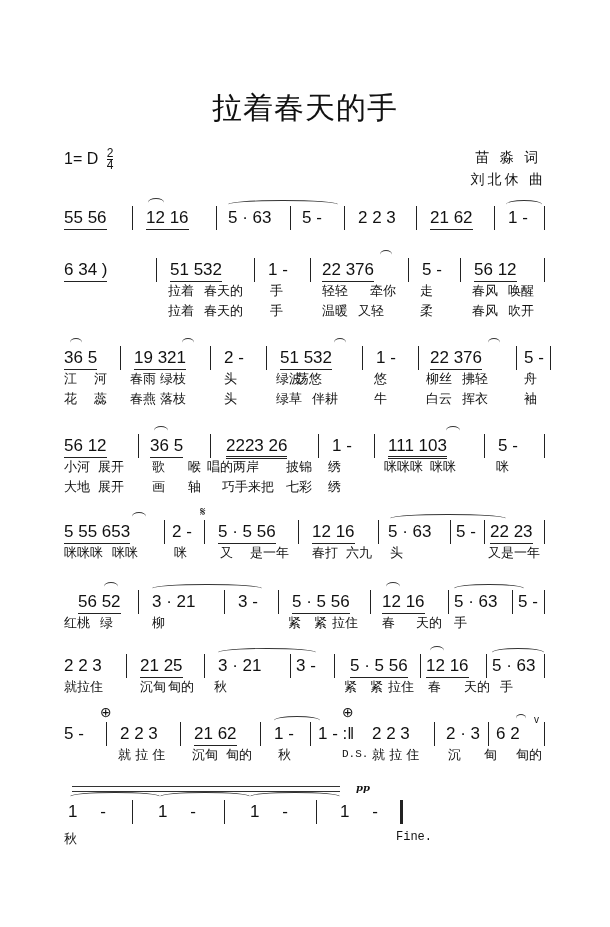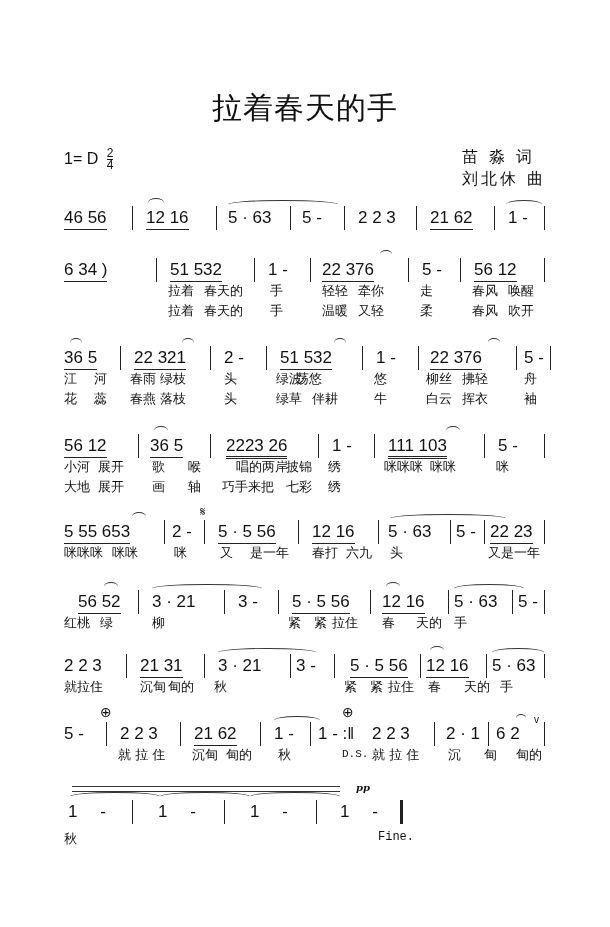--- a/index.html
+++ b/index.html
@@ -4,21 +4,21 @@
 <style>
   html, body { margin:0; padding:0; background:#ffffff; }
   body { width:610px; height:927px; position:relative; overflow:hidden;
          font-family:"Liberation Sans", "DejaVu Sans", sans-serif; color:#111; }
   .title { position:absolute; top:88px; left:0; width:610px; text-align:center;
            font-family:"DejaVu Sans", sans-serif; font-size:30px; letter-spacing:1px; color:#111; }
   .key { position:absolute; left:64px; top:148px; font-size:16px; }
   .key .frac { display:inline-block; vertical-align:middle; text-align:center; font-size:12px; line-height:11px; margin-left:4px; }
   .key .frac span { display:block; }
   .key .frac .num { border-bottom:1px solid #111; }
-  .credits { position:absolute; right:64px; top:146px; font-family:"DejaVu Sans", sans-serif; font-size:16px; line-height:22px; text-align:left; }
+  .credits { position:absolute; right:64px; top:146px; font-family:"DejaVu Sans", sans-serif; font-size:14px; line-height:22px; text-align:center; }
   .credits div { letter-spacing:3px; }
 
   .sys { position:absolute; left:64px; width:480px; }
   .notes { position:relative; height:24px; font-size:17px; white-space:nowrap; }
   .tok { position:absolute; top:2px; }
   .ul1 { border-bottom:1px solid #222; padding-bottom:1px; }
   .ul2 { border-bottom:3px double #222; padding-bottom:0px; }
   .bar { position:absolute; top:0px; width:1px; height:24px; background:#222; }
   .lyr { position:relative; height:20px; font-family:"DejaVu Sans", sans-serif; font-size:13px; white-space:nowrap; }
   .lyr span { position:absolute; top:0; }
@@ -40,21 +40,21 @@
   </span>
 </div>
 
 <div class="credits">
   <div>苗  淼 词</div>
   <div>刘北休 曲</div>
 </div>
 
 <div class="sys" style="top:206px">
   <div class="notes">
-    <span class="tok ul1" style="left:0">46 56</span>
+    <span class="tok ul1" style="left:0">55 56</span>
     <span class="bar" style="left:68px"></span>
     <span class="tok ul1" style="left:82px">12 16</span>
     <span class="arc" style="left:84px;top:-8px;width:16px"></span>
     <span class="bar" style="left:152px"></span>
     <span class="tok" style="left:164px">5 · 63</span>
     <span class="arc" style="left:164px;top:-6px;width:110px"></span>
     <span class="bar" style="left:226px"></span>
     <span class="tok" style="left:238px">5 -</span>
     <span class="bar" style="left:280px"></span>
     <span class="tok" style="left:294px">2 2 3</span>
@@ -81,21 +81,21 @@
     <span class="tok" style="left:358px">5 -</span>
     <span class="bar" style="left:396px"></span>
     <span class="tok ul1" style="left:410px">56  12</span>
     <span class="bar" style="left:480px"></span>
   </div>
   <div class="lyr">
     <span style="left:104px">拉着</span>
     <span style="left:140px">春天的</span>
     <span style="left:206px">手</span>
     <span style="left:258px">轻轻</span>
-    <span style="left:294px">牵你</span>
+    <span style="left:306px">牵你</span>
     <span style="left:356px">走</span>
     <span style="left:408px">春风</span>
     <span style="left:444px">唤醒</span>
   </div>
   <div class="lyr">
     <span style="left:104px">拉着</span>
     <span style="left:140px">春天的</span>
     <span style="left:206px">手</span>
     <span style="left:258px">温暖</span>
     <span style="left:294px">又轻</span>
@@ -103,21 +103,21 @@
     <span style="left:408px">春风</span>
     <span style="left:444px">吹开</span>
   </div>
 </div>
 
 <div class="sys" style="top:346px">
   <div class="notes">
     <span class="tok ul1" style="left:0">36 5</span>
     <span class="arc" style="left:6px;top:-8px;width:12px"></span>
     <span class="bar" style="left:56px"></span>
-    <span class="tok ul1" style="left:70px">22 321</span>
+    <span class="tok ul1" style="left:70px">19 321</span>
     <span class="arc" style="left:118px;top:-8px;width:12px"></span>
     <span class="bar" style="left:146px"></span>
     <span class="tok" style="left:160px">2 -</span>
     <span class="bar" style="left:202px"></span>
     <span class="tok ul1" style="left:216px">51 532</span>
     <span class="arc" style="left:270px;top:-8px;width:12px"></span>
     <span class="bar" style="left:298px"></span>
     <span class="tok" style="left:312px">1 -</span>
     <span class="bar" style="left:354px"></span>
     <span class="tok ul1" style="left:366px">22 376</span>
@@ -169,21 +169,21 @@
     <span class="arc" style="left:382px;top:-8px;width:14px"></span>
     <span class="bar" style="left:420px"></span>
     <span class="tok" style="left:434px">5 -</span>
     <span class="bar" style="left:480px"></span>
   </div>
   <div class="lyr">
     <span style="left:0">小河</span>
     <span style="left:34px">展开</span>
     <span style="left:88px">歌</span>
     <span style="left:124px">喉</span>
-    <span style="left:172px">唱的两岸</span>
+    <span style="left:143px">唱的两岸</span>
     <span style="left:222px">披锦</span>
     <span style="left:264px">绣</span>
     <span style="left:320px">咪咪咪</span>
     <span style="left:366px">咪咪</span>
     <span style="left:432px">咪</span>
   </div>
   <div class="lyr">
     <span style="left:0">大地</span>
     <span style="left:34px">展开</span>
     <span style="left:88px">画</span>
@@ -259,21 +259,21 @@
     <span style="left:318px">春</span>
     <span style="left:352px">天的</span>
     <span style="left:390px">手</span>
   </div>
 </div>
 
 <div class="sys" style="top:654px">
   <div class="notes">
     <span class="tok" style="left:0">2 2 3</span>
     <span class="bar" style="left:62px"></span>
-    <span class="tok ul1" style="left:76px">21  31</span>
+    <span class="tok ul1" style="left:76px">21  25</span>
     <span class="bar" style="left:140px"></span>
     <span class="tok" style="left:154px">3 · 21</span>
     <span class="arc" style="left:154px;top:-6px;width:98px"></span>
     <span class="bar" style="left:226px"></span>
     <span class="tok" style="left:232px">3 -</span>
     <span class="bar" style="left:270px"></span>
     <span class="tok ul1" style="left:286px">5 · 5  56</span>
     <span class="bar" style="left:356px"></span>
     <span class="tok ul1" style="left:362px">12  16</span>
     <span class="arc" style="left:366px;top:-8px;width:14px"></span>
@@ -305,21 +305,21 @@
     <span class="bar" style="left:116px"></span>
     <span class="tok ul1" style="left:130px">21  62</span>
     <span class="bar" style="left:196px"></span>
     <span class="tok" style="left:210px">1 -</span>
     <span class="arc" style="left:210px;top:-6px;width:46px"></span>
     <span class="bar" style="left:246px"></span>
     <span class="tok" style="left:254px">1 - :‖</span>
     <span class="sym" style="left:278px;top:-18px">⊕</span>
     <span class="tok" style="left:308px">2 2 3</span>
     <span class="bar" style="left:370px"></span>
-    <span class="tok" style="left:382px">2 · 1</span>
+    <span class="tok" style="left:382px">2 · 3</span>
     <span class="bar" style="left:424px"></span>
     <span class="tok" style="left:432px">6 2</span>
     <span class="arc" style="left:452px;top:-8px;width:10px"></span>
     <span class="sym" style="left:470px;top:-8px;font-size:10px">v</span>
     <span class="bar" style="left:480px"></span>
   </div>
   <div class="lyr">
     <span style="left:54px">就 拉 住</span>
     <span style="left:128px">沉甸</span>
     <span style="left:162px">甸的</span>
@@ -343,15 +343,15 @@
     <span class="bar" style="left:68px"></span>
     <span class="tok" style="left:94px;word-spacing:18px">1 -</span>
     <span class="bar" style="left:160px"></span>
     <span class="tok" style="left:186px;word-spacing:18px">1 -</span>
     <span class="bar" style="left:252px"></span>
     <span class="tok" style="left:276px;word-spacing:18px">1 -</span>
     <span class="bar" style="left:336px;width:3px;height:24px"></span>
   </div>
   <div class="lyr" style="margin-top:6px">
     <span style="left:0">秋</span>
-    <span class="fine" style="left:314px">Fine.</span>
+    <span class="fine" style="left:332px">Fine.</span>
   </div>
 </div>
 
 </body></html>

